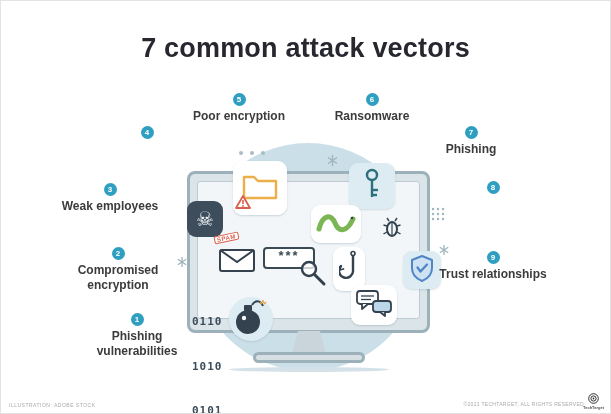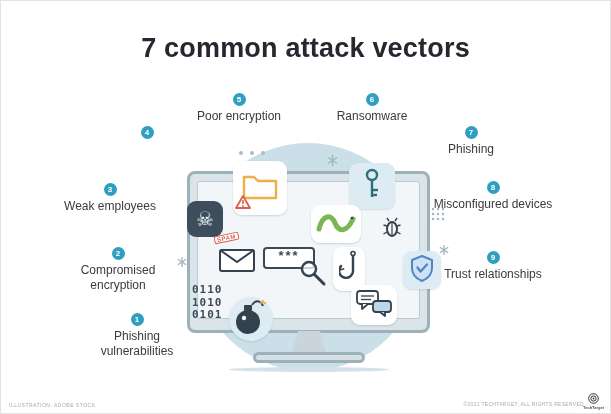--- a/index.html
+++ b/index.html
@@ -12,35 +12,35 @@
     position:absolute;top:32px;left:0;right:0;text-align:center;
     font-size:27px;font-weight:bold;color:#27272f;letter-spacing:.2px;
   }
   
   .label{position:absolute;width:120px;display:flex;flex-direction:column;align-items:center;z-index:6;}
   .label .num{
     width:13px;height:13px;border-radius:50%;background:#2f9fc1;color:#fff;
     font-size:8px;font-weight:bold;display:flex;align-items:center;justify-content:center;
     margin-bottom:3px;line-height:1;
   }
-  .label .txt{font-size:12px;line-height:1.22;text-align:center;color:#3b3b3b;}
+  .label .txt{font-size:12px;line-height:1.22;text-align:center;color:#3b3b3b;font-weight:bold;}
   
   .bg-circle{position:absolute;left:193px;top:142px;width:228px;height:228px;border-radius:50%;background:#cbdfe9;z-index:1;}
   .monitor{position:absolute;left:186px;top:170px;width:243px;height:162px;background:#dbe4e8;border:3px solid #9db1bb;border-radius:8px;box-sizing:border-box;z-index:2;}
   .screen{position:absolute;left:7px;top:7px;right:7px;bottom:11px;background:#f2f6f8;border:1px solid #bccbd3;border-radius:3px;}
   .stand-neck{position:absolute;left:291px;top:330px;width:34px;height:22px;background:#c9d5da;clip-path:polygon(18% 0,82% 0,100% 100%,0 100%);z-index:2;}
   .stand-base{position:absolute;left:252px;top:351px;width:112px;height:11px;background:#d6e0e4;border:3px solid #9db1bb;border-radius:6px;box-sizing:border-box;z-index:2;}
   .floor-shadow{position:absolute;left:228px;top:366px;width:160px;height:5px;background:#d4e1e8;border-radius:50%;z-index:1;}
   .tile{position:absolute;z-index:4;display:flex;align-items:center;justify-content:center;border-radius:9px;}
   .tile.white{background:#ffffff;box-shadow:0 1px 2px rgba(80,110,130,.25);}
   .tile.blue{background:#ddebf2;box-shadow:0 1px 2px rgba(80,110,130,.2);}
   .tile.dark{background:#3d4d5c;}
   .skull-glyph{color:#f2f6f8;font-size:20px;line-height:1;font-family:"DejaVu Sans",sans-serif;}
   .binary{position:absolute;left:191px;top:283px;z-index:4;font-family:"DejaVu Sans Mono",monospace;font-size:11px;font-weight:bold;color:#3c4c58;line-height:1.15;letter-spacing:1px;}
-  .binary span{display:block;}
+  .binary span{display:block;margin-top:32px;}
   .pw-box{position:absolute;left:262px;top:246px;width:52px;height:22px;background:#fff;border:2px solid #3a4a52;border-radius:4px;z-index:4;display:flex;align-items:center;justify-content:center;box-sizing:border-box;}
   .pw-box .mask{font-size:13px;font-weight:bold;color:#3a4a52;letter-spacing:2px;line-height:0;margin-top:-4px;}
   .envelope{position:absolute;left:217px;top:243px;z-index:5;}
   .spam-tag{position:absolute;left:-4px;top:-10px;transform:rotate(-12deg);border:1.5px solid #d95f4d;color:#d95f4d;background:#fff;font-size:6px;font-weight:bold;padding:0 2px;letter-spacing:.5px;border-radius:2px;}
   .decor{position:absolute;z-index:3;}
   .dots-row{display:flex;gap:7px;}
   .dots-row i{width:4px;height:4px;border-radius:50%;background:#a9bcc6;}
   .footer-left{position:absolute;left:8px;bottom:5px;font-size:5px;color:#a9a9a9;letter-spacing:.5px;}
   .footer-right{position:absolute;right:26px;bottom:6px;font-size:5px;color:#a9a9a9;text-align:right;letter-spacing:.3px;}
   .brand{position:absolute;right:6px;bottom:3px;display:flex;flex-direction:column;align-items:center;gap:1px;}
@@ -256,21 +256,20 @@
   <div class="label" style="left:311px;top:92px">
     <span class="num">6</span>
     <span class="txt">Ransomware</span>
   </div>
   <div class="label" style="left:410px;top:125px">
     <span class="num">7</span>
     <span class="txt">Phishing</span>
   </div>
   <div class="label" style="left:432px;top:180px">
     <span class="num">8</span>
-    <span class="txt">Misconfigured devices</span>
   </div>
   <div class="label" style="left:432px;top:250px">
     <span class="num">9</span>
     <span class="txt">Trust relationships</span>
   </div>
 
   <div class="footer-left">ILLUSTRATION: ADOBE STOCK</div>
   <div class="footer-right">©2021 TECHTARGET, ALL RIGHTS RESERVED</div>
   <div class="brand">
     <svg width="11" height="11" viewBox="0 0 11 11">

